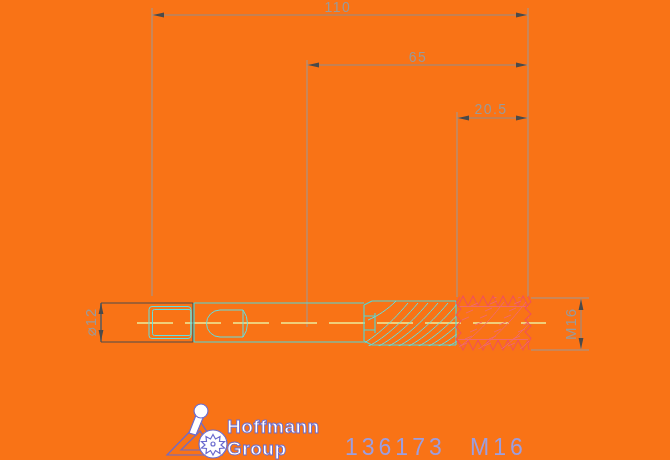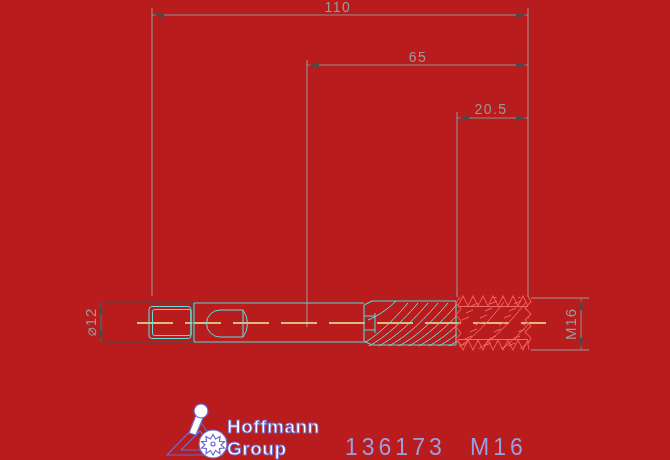--- a/index.html
+++ b/index.html
@@ -1,16 +1,16 @@
 <!DOCTYPE html>
 <html><head>
 <meta charset="utf-8">
 <style>
   html,body{margin:0;padding:0;background:#ffffff;}
-  .page{position:relative;width:670px;height:460px;background:#b91c1c;overflow:hidden;
+  .page{position:relative;width:670px;height:460px;background:#f97316;overflow:hidden;
         font-family:"Liberation Sans", sans-serif;}
   svg{display:block;}
   .dim-line{stroke:#8F8F8F;stroke-width:1;fill:none;}
   .ext-line{stroke:#9A9A9A;stroke-width:1;fill:none;}
   .arrow{fill:#4A4A4A;stroke:none;}
   .dim-text{font-family:"Liberation Sans",sans-serif;font-size:14px;fill:#9A9A9A;letter-spacing:1.5px;}
   .dim-text-sm{font-family:"Liberation Sans",sans-serif;font-size:15px;fill:#9A9A9A;letter-spacing:1px;}
   .dark{stroke:#4D4D4D;stroke-width:1.2;fill:none;}
   .cyan{stroke:#4FD9D9;stroke-width:1.1;fill:none;}
   .cyan-thin{stroke:#63E0E0;stroke-width:1;fill:none;}

